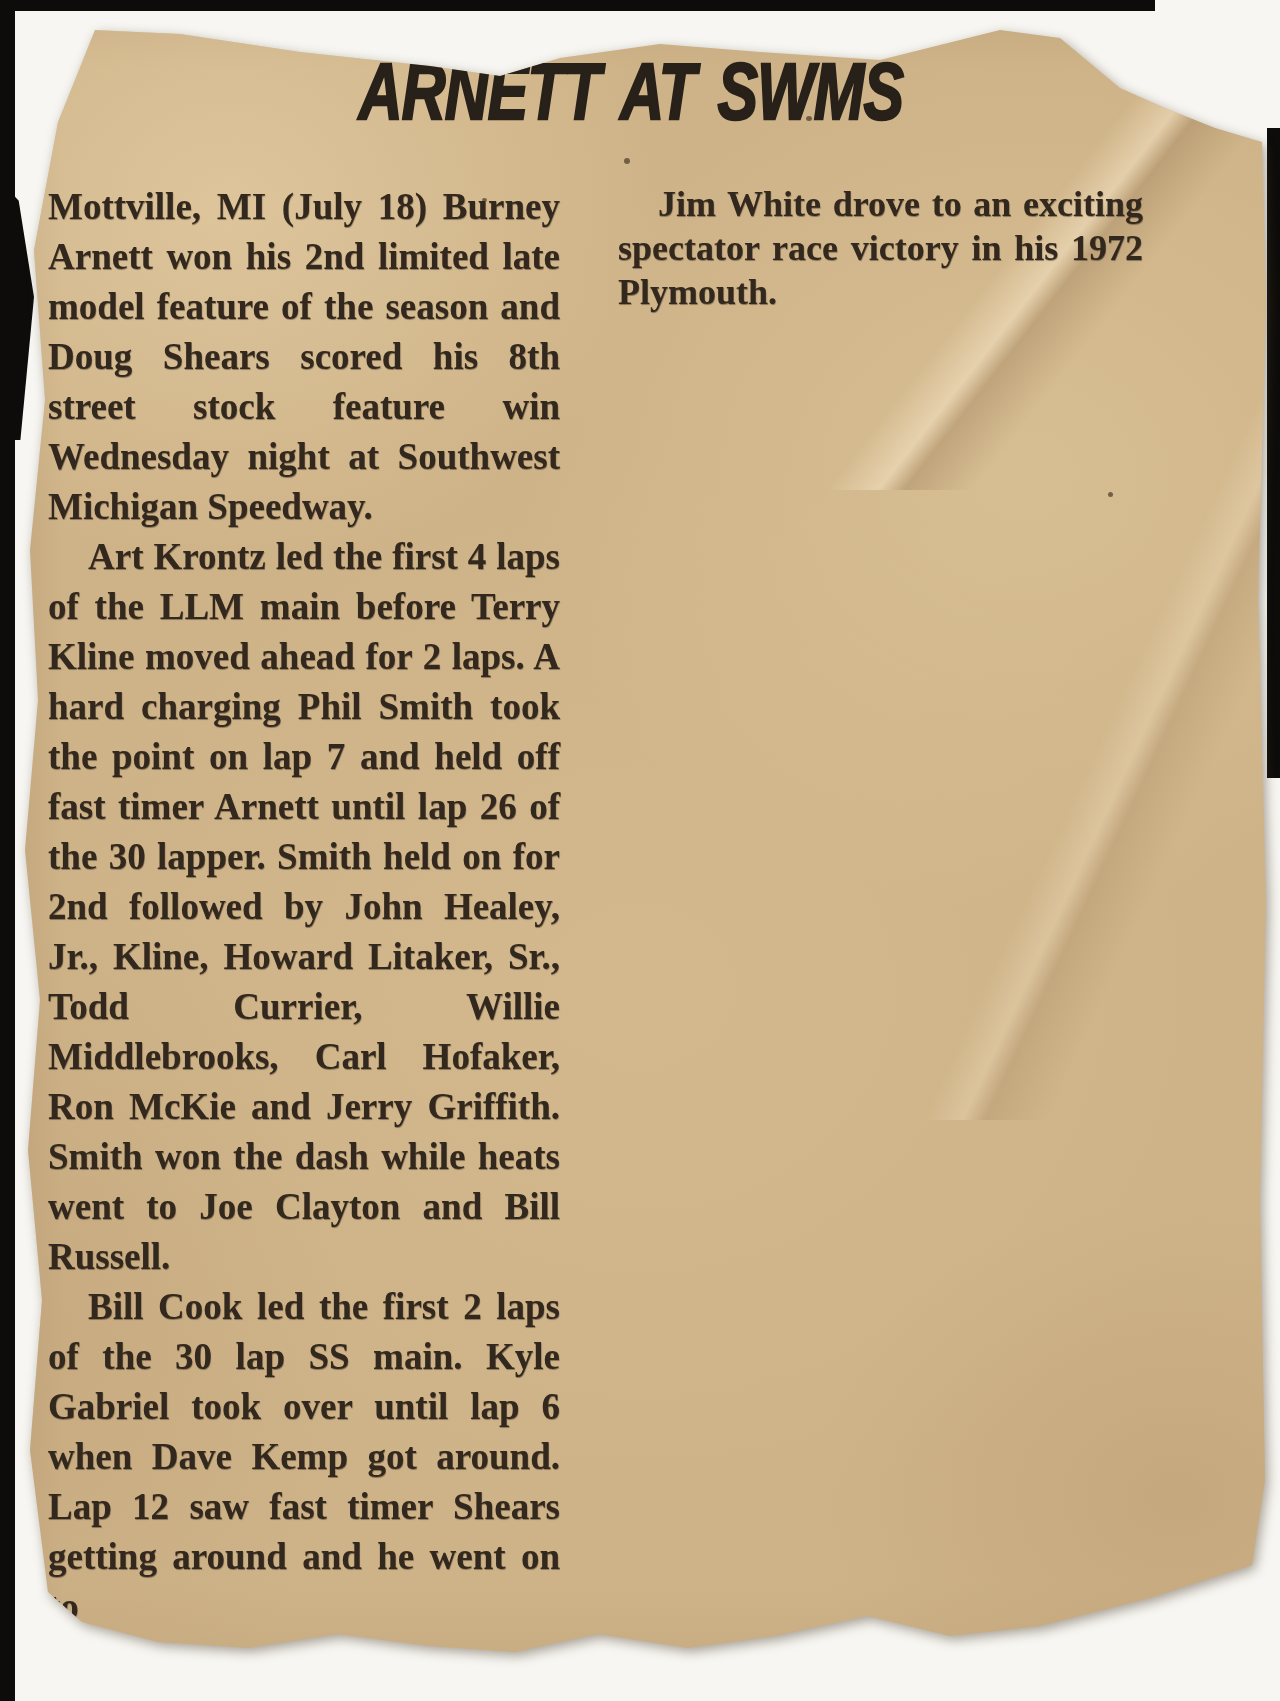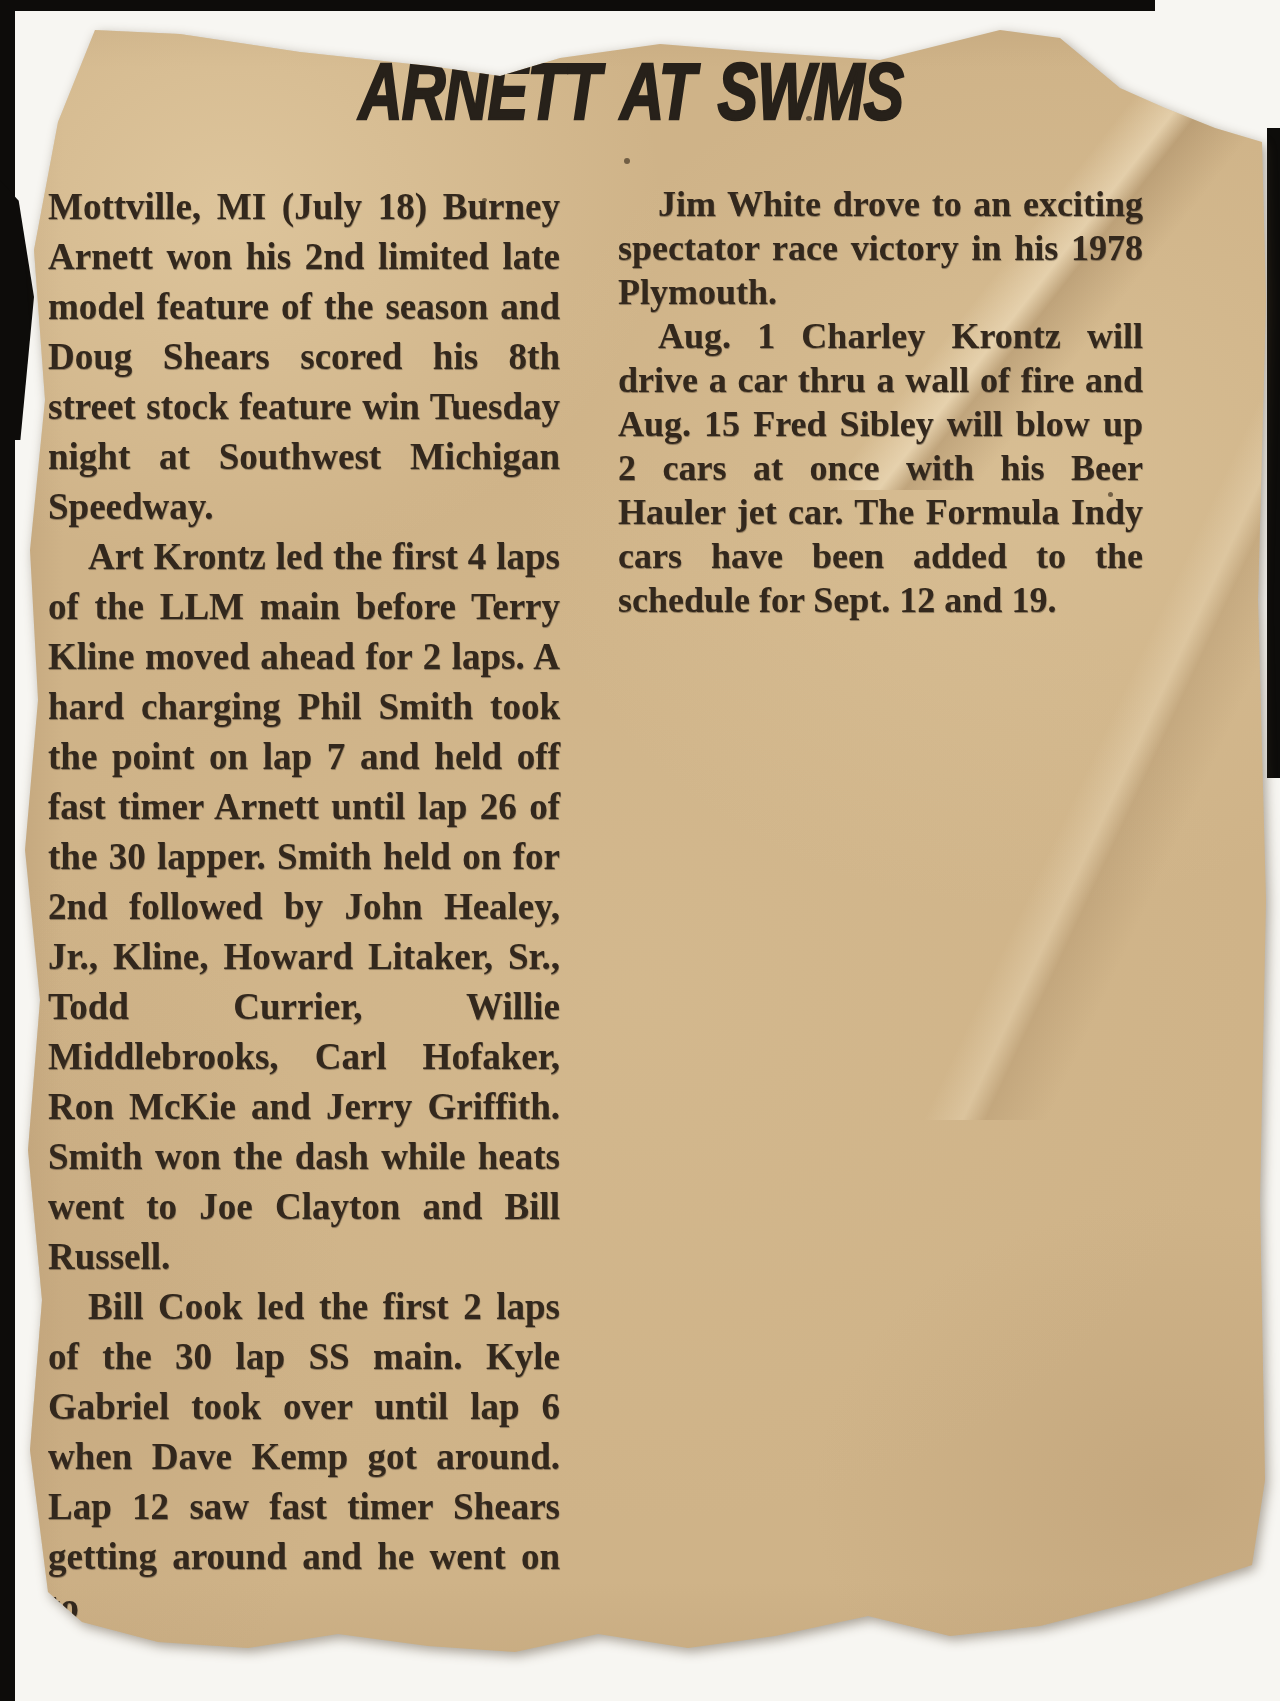--- a/index.html
+++ b/index.html
@@ -95,25 +95,24 @@
       <div class="speck speck-1"></div>
       <div class="speck speck-2"></div>
       <div class="speck speck-3"></div>
       <div class="speck speck-4"></div>
 
       <div class="content">
         <h1 class="headline"><span class="headline-inner">ARNETT AT SWMS</span></h1>
 
         <div class="columns">
           <div class="col col-left">
-            <p>Mottville, MI (July 18) Burney Arnett won his 2nd limited late model feature of the season and Doug Shears scored his 8th street stock feature win Tuesday night at Southwest Michigan Speedway.</p>
+            <p>Mottville, MI (July 18) Burney Arnett won his 2nd limited late model feature of the season and Doug Shears scored his 8th street stock feature win Wednesday night at Southwest Michigan Speedway.</p>
             <p class="indent">Art Krontz led the first 4 laps of the LLM main before Terry Kline moved ahead for 2 laps. A hard charging Phil Smith took the point on lap 7 and held off fast timer Arnett until lap 26 of the 30 lapper. Smith held on for 2nd followed by John Healey, Jr., Kline, Howard Litaker, Sr., Todd Currier, Willie Middlebrooks, Carl Hofaker, Ron McKie and Jerry Griffith. Smith won the dash while heats went to Joe Clayton and Bill Russell.</p>
             <p class="indent cont">Bill Cook led the first 2 laps of the 30 lap SS main. Kyle Gabriel took over until lap 6 when Dave Kemp got around. Lap 12 saw fast timer Shears getting around and he went on to</p>
           </div>
           <div class="col col-right">
-            <p class="indent">Jim White drove to an exciting spectator race victory in his 1978 Plymouth.</p>
-            <p class="indent">Aug. 1 Charley Krontz will drive a car thru a wall of fire and Aug. 15 Fred Sibley will blow up 2 cars at once with his Beer Hauler jet car. The Formula Indy cars have been added to the schedule for Sept. 12 and 19.</p>
+            <p class="indent">Jim White drove to an exciting spectator race victory in his 1972 Plymouth.</p>
           </div>
         </div>
       </div>
     </div>
   </div>
 </div>
 
 </body></html>

